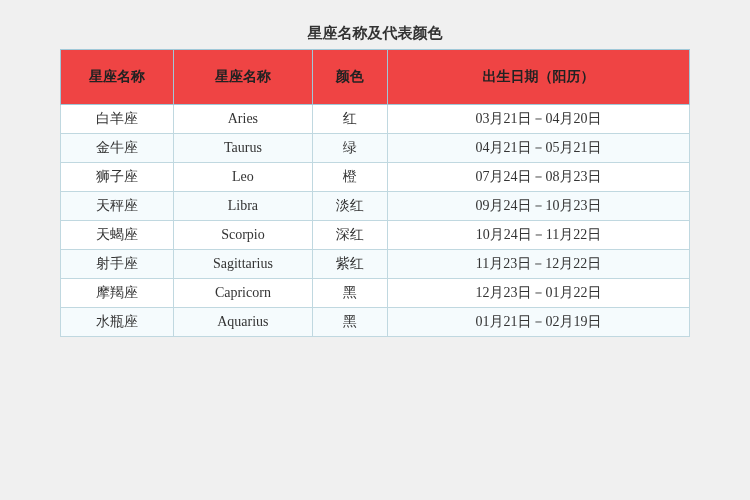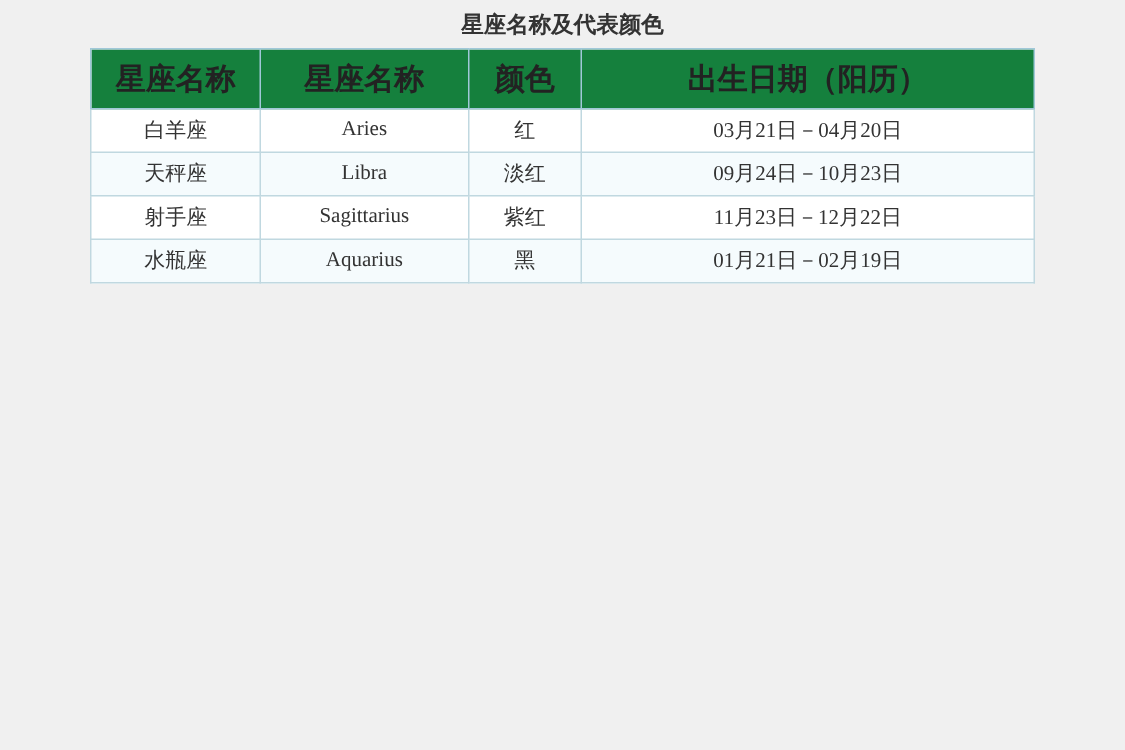--- a/index.html
+++ b/index.html
@@ -12,41 +12,41 @@
       height: 500px;
       background: #f0f0f0;
       display: flex;
       justify-content: center;
       align-items: flex-start;
       font-family: "SimSun", "宋体", serif;
       overflow: hidden;
     }
     .container {
       width: 630px;
-      margin-top: 7px;
+      margin-top: 24px;
     }
     .title {
       text-align: center;
       font-size: 15px;
       color: #333;
       margin-bottom: 6px;
       font-weight: bold;
     }
     table {
       width: 100%;
       border-collapse: collapse;
       background: #fff;
       border: 1px solid #a0c8d8;
     }
     thead tr th {
-      background-color: #15803d;
+      background-color: #ef4444;
       border: 1px solid #a0c8d8;
-      padding: 6px 10px;
+      padding: 18px 10px;
       text-align: center;
-      font-size: 20px;
+      font-size: 14px;
       color: #222;
       font-weight: bold;
     }
     tbody tr td {
       border: 1px solid #c0d8e0;
       padding: 5px 10px;
       text-align: center;
       font-size: 14px;
       color: #333;
       font-family: Liberation Serif, serif;
@@ -77,30 +77,54 @@
       </tr>
     </thead>
     <tbody id="table-body">
     <tr>
           <td>白羊座</td>
           <td>Aries</td>
           <td>红</td>
           <td>03月21日－04月20日</td>
         </tr>
         <tr>
+          <td>金牛座</td>
+          <td>Taurus</td>
+          <td>绿</td>
+          <td>04月21日－05月21日</td>
+        </tr>
+        <tr>
+          <td>狮子座</td>
+          <td>Leo</td>
+          <td>橙</td>
+          <td>07月24日－08月23日</td>
+        </tr>
+        <tr>
           <td>天秤座</td>
           <td>Libra</td>
           <td>淡红</td>
           <td>09月24日－10月23日</td>
         </tr>
         <tr>
+          <td>天蝎座</td>
+          <td>Scorpio</td>
+          <td>深红</td>
+          <td>10月24日－11月22日</td>
+        </tr>
+        <tr>
           <td>射手座</td>
           <td>Sagittarius</td>
           <td>紫红</td>
           <td>11月23日－12月22日</td>
+        </tr>
+        <tr>
+          <td>摩羯座</td>
+          <td>Capricorn</td>
+          <td>黑</td>
+          <td>12月23日－01月22日</td>
         </tr>
         <tr>
           <td>水瓶座</td>
           <td>Aquarius</td>
           <td>黑</td>
           <td>01月21日－02月19日</td>
         </tr>
       </tbody>
   </table>
 </div>

